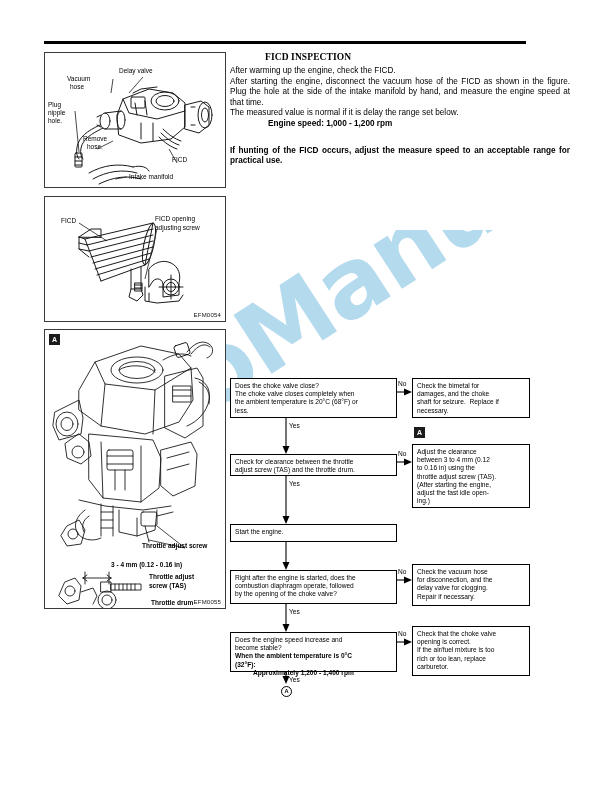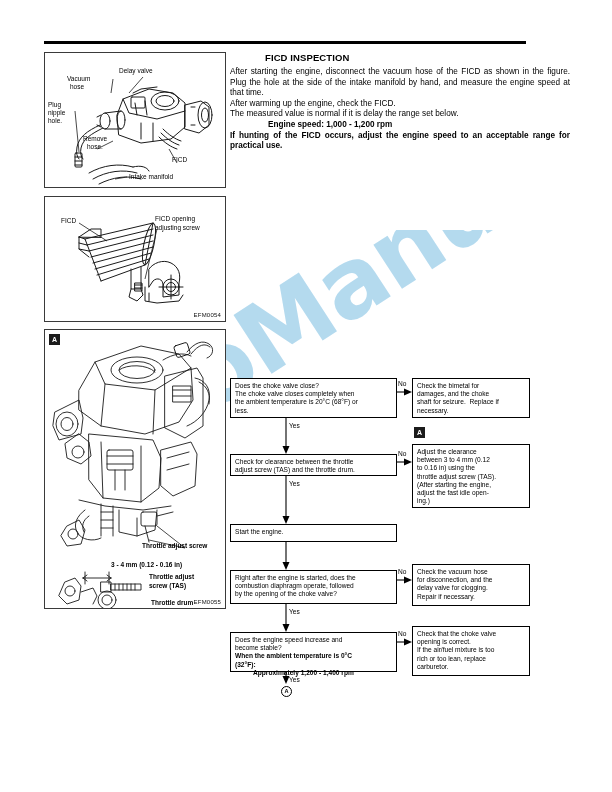--- a/index.html
+++ b/index.html
@@ -92,36 +92,36 @@
     position:absolute;
     left:230px; top:52px;
     width:340px;
     z-index:6;
   }
   h2.sect{
     font-size:9.5px;
     font-weight:bold;
     margin:0 0 4px 0;
     letter-spacing:.1px;
-    font-family:Liberation Sans, sans-serif;
+    font-family:Liberation Serif, serif;
     padding-left:35px;
   }
   p.body{
     font-size:8.2px;
     line-height:10.6px;
     margin:0;
     text-align:justify;
     font-family:"Liberation Sans", sans-serif;
   }
   p.body.nj{text-align:left;}
   .ind{
     font-size:8.2px;
     line-height:10.6px;
     font-weight:bold;
-    margin:0 0 0 38px;
+    margin:0 0 16px 38px;
     font-family:"Liberation Sans", sans-serif;
   }
   .bold{font-weight:bold;}
 
   
   .flow{
     position:absolute;
     left:230px; top:378px;
     width:345px; height:320px;
     z-index:6;
@@ -353,25 +353,25 @@
     <span class="lbl b" style="left:97px;top:212px;">Throttle adjust screw</span>
     <span class="lbl b" style="left:66px;top:231px;">3 - 4 mm (0.12 - 0.16 in)</span>
     <span class="lbl b" style="left:104px;top:243px;">Throttle adjust</span>
     <span class="lbl b" style="left:104px;top:252px;">screw (TAS)</span>
     <span class="lbl b" style="left:106px;top:269px;">Throttle drum</span>
     <span class="code">EFM0055</span>
   </div>
 
   <div class="rcol">
     <h2 class="sect">FICD INSPECTION</h2>
+    <p class="body nj">After warming up the engine, check the FICD.</p>
     <p class="body">After starting the engine, disconnect the vacuum hose of the FICD as shown in the figure. Plug the hole at the side of the intake manifold by hand, and measure the engine speed at that time.</p>
-    <p class="body nj">After warming up the engine, check the FICD.</p>
     <p class="body nj">The measured value is normal if it is delay the range set below.</p>
     <p class="ind">Engine speed: 1,000 - 1,200 rpm</p>
-    <p class="body bold">If hunting of the FICD occurs, adjust the engine speed to an acceptable range for practical use.</p>
+    <p class="body bold">If hunting of the FICD occurs, adjust the measure speed to an acceptable range for practical use.</p>
   </div>
 
   <div class="rcol" style="top:316px;">
   </div>
 
   <div class="flow">
 
     <svg class="arrows" width="345" height="320">
       <g stroke="#000" stroke-width="1.1" fill="none">
 

